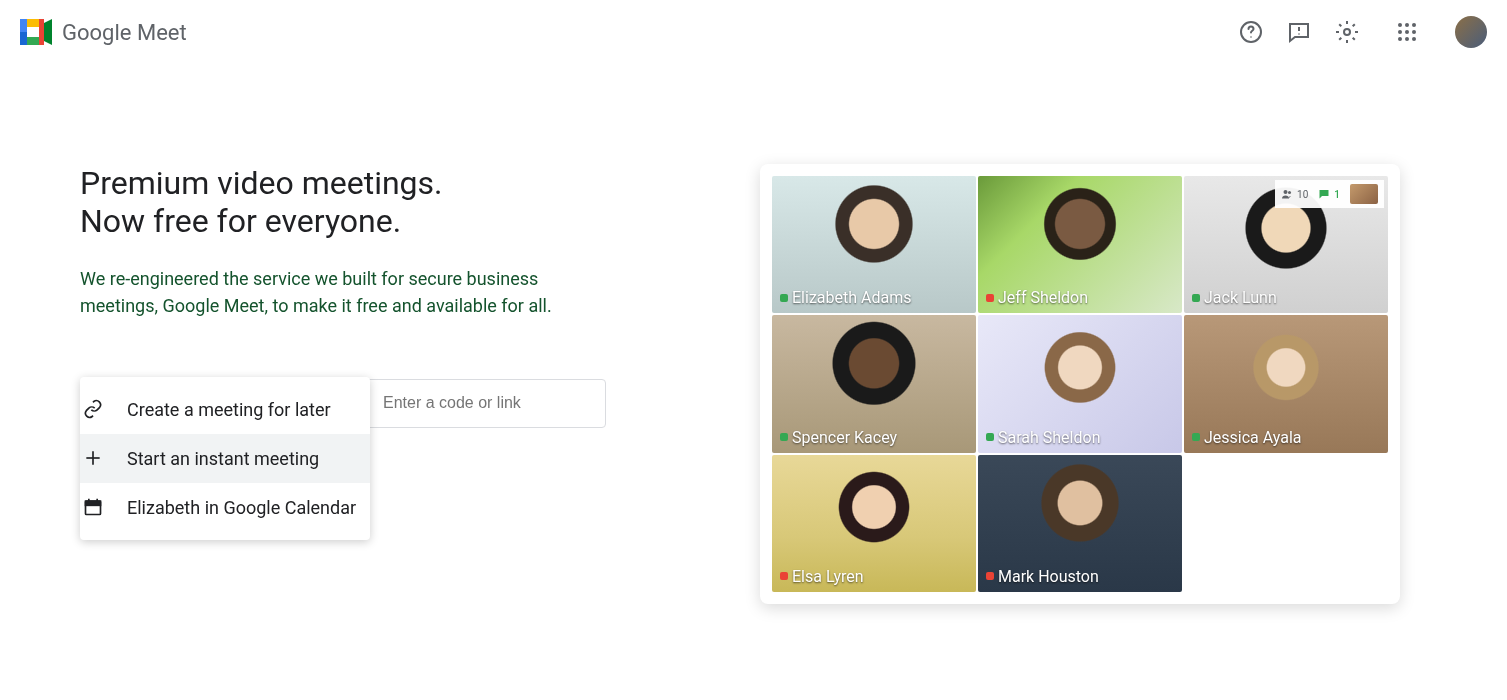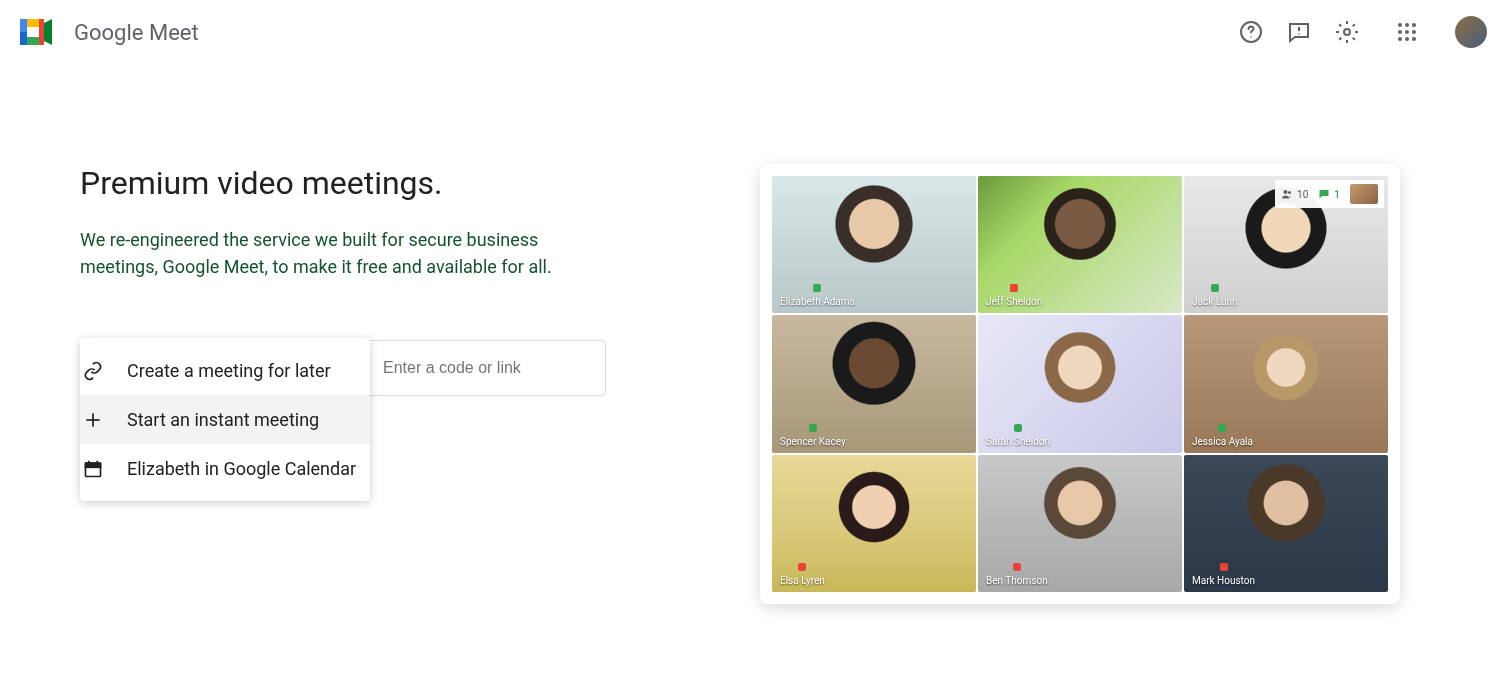--- a/index.html
+++ b/index.html
@@ -14,21 +14,21 @@
   .header {
     display: flex;
     align-items: center;
     justify-content: space-between;
     padding: 12px 20px;
     height: 64px;
   }
   .brand {
     display: flex;
     align-items: center;
-    gap: 22px;
+    gap: 10px;
   }
   .brand-text {
     font-size: 22px;
     color: #5f6368;
   }
   .brand-text .google { font-weight: 400; }
   .brand-text .meet { font-weight: 400; }
   .header-icons {
     display: flex;
     align-items: center;
@@ -75,21 +75,21 @@
     margin-bottom: 60px;
     max-width: 480px;
   }
   .actions {
     display: flex;
     gap: 16px;
     align-items: center;
     position: relative;
   }
   .code-input {
-    height: 56px;
+    height: 49px;
     border: 1px solid #dadce0;
     border-radius: 4px;
     padding: 0 16px;
     font-size: 16px;
     color: #5f6368;
     width: 240px;
     background: #fff;
   }
   .dropdown {
     position: absolute;
@@ -143,26 +143,25 @@
   .tile {
     position: relative;
     border-radius: 2px;
     overflow: hidden;
   }
   .tile-label {
     position: absolute;
     bottom: 6px;
     left: 8px;
     color: #fff;
-    font-size: 10px;
+    font-size: 16px;
     display: flex;
     align-items: center;
     gap: 4px;
     text-shadow: 0 1px 2px rgba(0,0,0,0.6);
-    flex-direction: column;
   }
   .tile-label .dot {
     width: 8px;
     height: 8px;
     border-radius: 2px;
   }
   .preview-chips {
     position: absolute;
     top: 16px;
     right: 16px;
@@ -250,20 +249,21 @@
         </svg>
     </span>
     <div class="avatar"></div>
   </div>
 </div>
 
 <div class="main">
   <div class="left">
     <h1 class="headline">
       <span>Premium video meetings.</span><br>
+      <span>Now free for everyone.</span>
     </h1>
     <p class="subtext">We re-engineered the service we built for secure business meetings, Google Meet, to make it free and available for all.</p>
 
     <div class="actions">
       <div style="width:190px;"></div>
       <input class="code-input" style="margin-left: 80px;" placeholder="Enter a code or link">
 
       <div class="dropdown">
         <div class="dropdown-item">
           <span class="di-icon">
@@ -354,26 +354,20 @@
             <span class="dot" style="background:#34a853"></span>
             <span>Jessica Ayala</span>
           </div>
         </div>
       <div class="tile p5">
           <div class="tile-label">
             <span class="dot" style="background:#ea4335"></span>
             <span>Elsa Lyren</span>
           </div>
         </div>
-      <div class="tile p7">
-          <div class="tile-label">
-            <span class="dot" style="background:#ea4335"></span>
-            <span>Ben Thomson</span>
-          </div>
-        </div>
       <div class="tile p8">
           <div class="tile-label">
             <span class="dot" style="background:#ea4335"></span>
             <span>Mark Houston</span>
           </div>
         </div>
     </div>
   </div>
 </div>
 

